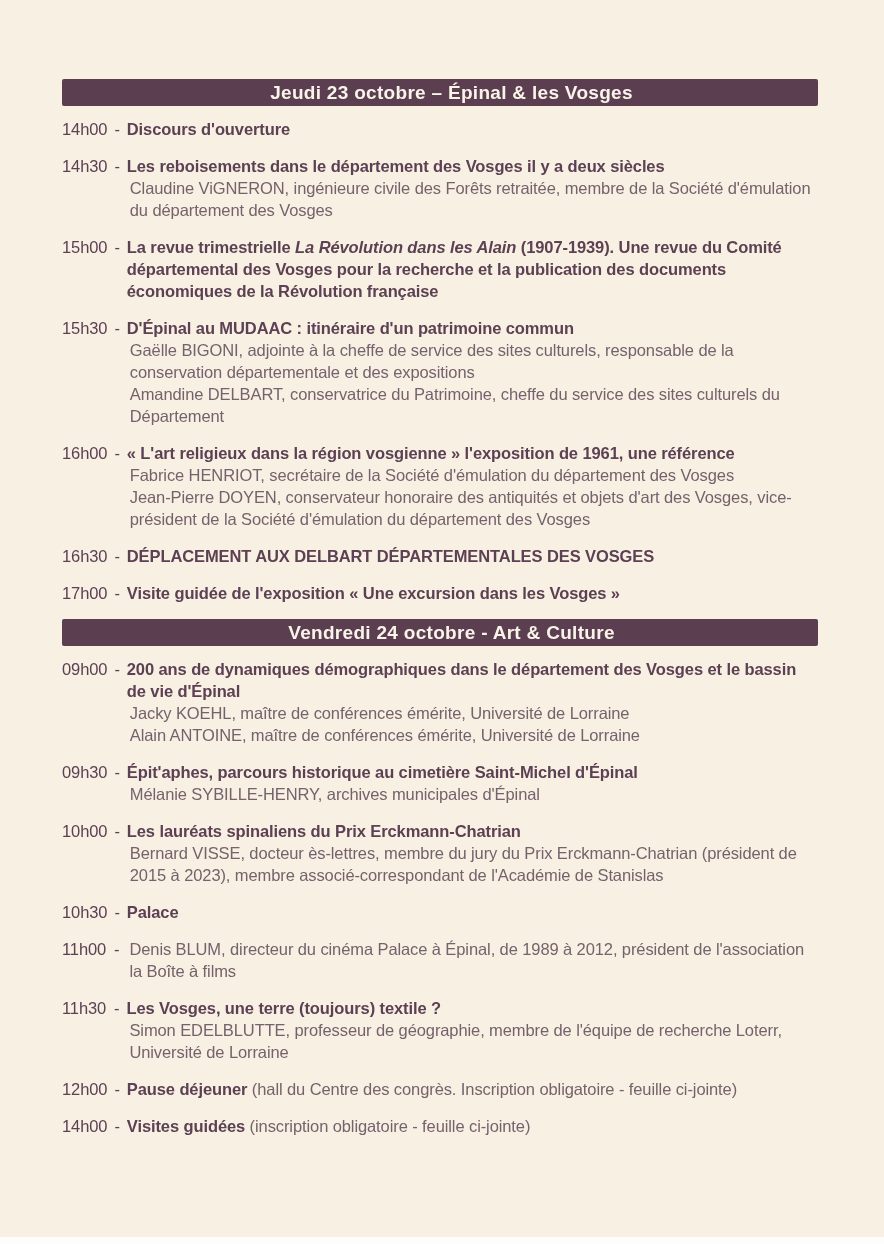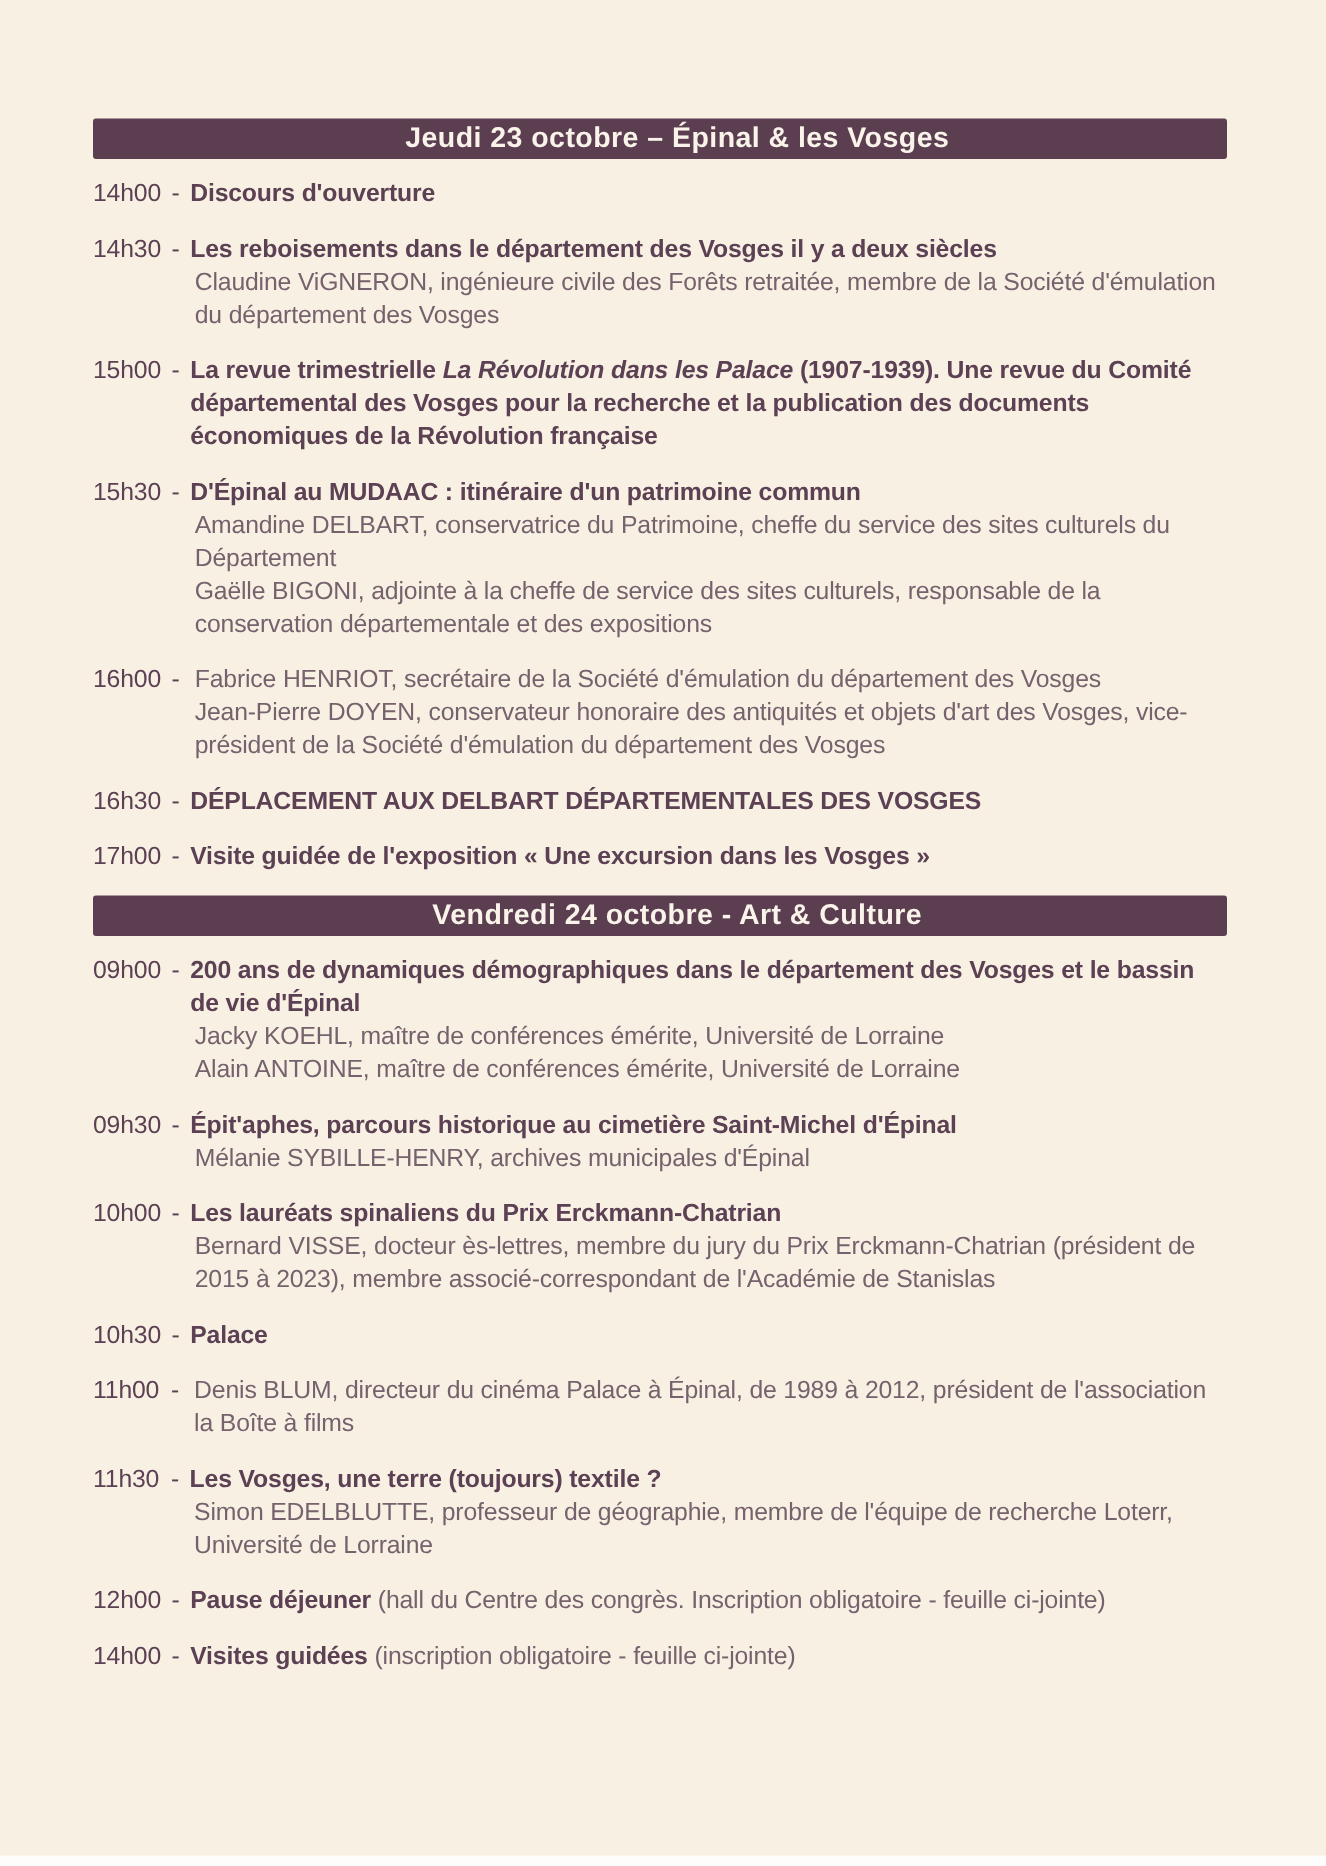--- a/index.html
+++ b/index.html
@@ -99,36 +99,37 @@
           <span class="dash">-</span>
           <div class="content">
             <div class="title"><span class="run-bold">Les reboisements dans le département des Vosges il y a deux siècles</span></div>
             <div class="speaker">Claudine ViGNERON, ingénieure civile des Forêts retraitée, membre de la Société d'émulation du département des Vosges</div>
           </div>
         </div>
         <div class="item">
           <span class="time">15h00</span>
           <span class="dash">-</span>
           <div class="content">
-            <div class="title"><span class="run-bold">La revue trimestrielle </span><span class="run-bolditalic">La Révolution dans les Palace</span><span class="run-bold"> (1907-1939). Une revue du Comité départemental des Vosges pour la recherche et la publication des documents économiques de la Révolution française</span></div>
+            <div class="title"><span class="run-bold">La revue trimestrielle </span><span class="run-bolditalic">La Révolution dans les Alain</span><span class="run-bold"> (1907-1939). Une revue du Comité départemental des Vosges pour la recherche et la publication des documents économiques de la Révolution française</span></div>
           </div>
         </div>
         <div class="item">
           <span class="time">15h30</span>
           <span class="dash">-</span>
           <div class="content">
             <div class="title"><span class="run-bold">D'Épinal au MUDAAC : itinéraire d'un patrimoine commun</span></div>
+            <div class="speaker">Gaëlle BIGONI, adjointe à la cheffe de service des sites culturels, responsable de la conservation départementale et des expositions</div>
             <div class="speaker">Amandine DELBART, conservatrice du Patrimoine, cheffe du service des sites culturels du Département</div>
-            <div class="speaker">Gaëlle BIGONI, adjointe à la cheffe de service des sites culturels, responsable de la conservation départementale et des expositions</div>
           </div>
         </div>
         <div class="item">
           <span class="time">16h00</span>
           <span class="dash">-</span>
           <div class="content">
+            <div class="title"><span class="run-bold">« L'art religieux dans la région vosgienne » l'exposition de 1961, une référence</span></div>
             <div class="speaker">Fabrice HENRIOT, secrétaire de la Société d'émulation du département des Vosges</div>
             <div class="speaker">Jean-Pierre DOYEN, conservateur honoraire des antiquités et objets d'art des Vosges, vice-président de la Société d'émulation du département des Vosges</div>
           </div>
         </div>
         <div class="item">
           <span class="time">16h30</span>
           <span class="dash">-</span>
           <div class="content">
             <div class="title"><span class="run-bold">DÉPLACEMENT AUX DELBART DÉPARTEMENTALES DES VOSGES</span></div>
           </div>

